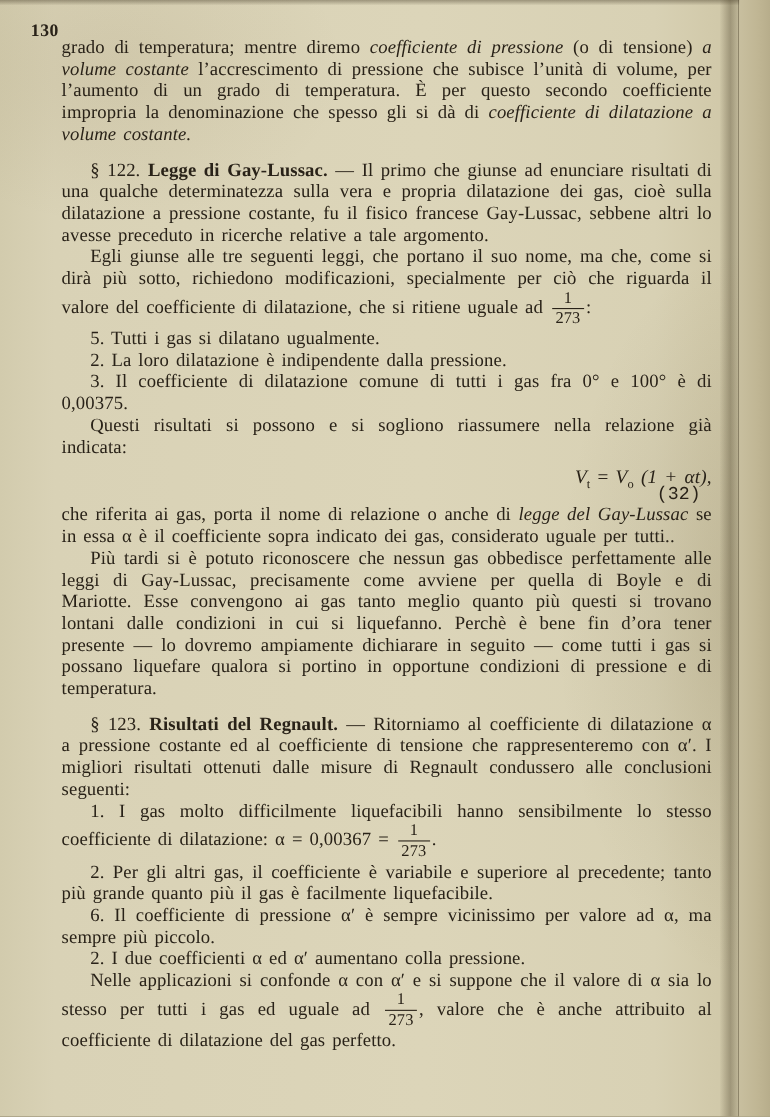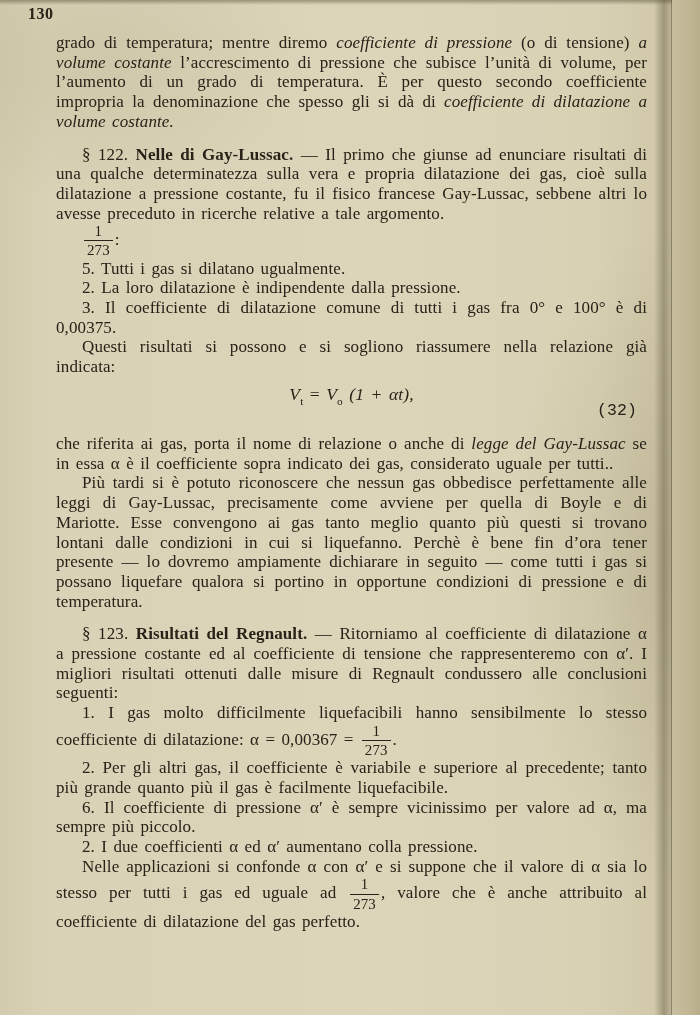--- a/index.html
+++ b/index.html
@@ -29,21 +29,21 @@
   }
   .edge-line {
     position: absolute; top: 0; right: 28px; width: 1px; height: 100%;
     background: rgba(70,60,38,.45);
   }
   .edge-outer {
     position: absolute; top: 0; right: 0; width: 28px; height: 100%;
     background: linear-gradient(90deg, #c8bf9f, #c0b694 60%, #b7ad8b);
   }
   .page-number {
-    position: absolute; left: 28px; top: 5px;
+    position: absolute; left: 28px; top: 20px;
     font-size: 16px; font-weight: bold; letter-spacing: .5px;
   }
   .text {
     position: absolute; left: 56px; top: 33px; width: 591px;
     font-size: 17px; line-height: 19.7px;
     text-align: justify; word-spacing: 2px; letter-spacing: .1px;
   }
   .text p { margin: 0; text-indent: 26px; }
   .text p.noindent { text-indent: 0; }
   .text p.sect { margin-top: 13px; }
@@ -51,43 +51,43 @@
   i, em { font-style: italic; font-family: Liberation Serif, serif; }
   sub { font-size: .65em; }
   .frac {
     display: inline-block; vertical-align: middle;
     text-align: center; line-height: 1.08; font-size: .88em;
     margin: 0 2px; text-indent: 0;
   }
   .frac .fnum { display: block; border-bottom: 1.3px solid currentColor; padding: 0 3px 1px; }
   .frac .fden { display: block; padding: 1px 3px 0; }
   .eqrow {
-    position: relative; text-align: center; text-indent: 0 !important;
-    margin: 8px 0 23px; font-size: 17.5px;
+    position: relative; text-align: right; text-indent: 0 !important;
+    margin: 8px 0 7px; font-size: 17.5px;
   }
   .eqnum { position: absolute; right: 10px; top: 16px; font-size: 16.5px; font-family: Liberation Mono, monospace; }
 </style>
 </head>
 <body>
 
 <div class="page">
   <div class="top-edge"></div>
   <div class="edge-band"></div>
   <div class="edge-line"></div>
   <div class="edge-outer"></div>
 
   <div class="page-number">130</div>
 
   <div class="text">
 
     <p class="noindent"><span>grado di temperatura; mentre diremo </span><i>coefficiente di pressione</i><span> (o di tensione) </span><i>a volume costante</i><span> l’accrescimento di pressione che subisce l’unità di volume, per l’aumento di un grado di temperatura. È per questo secondo coefficiente impropria la denominazione che spesso gli si dà di </span><i>coefficiente di dilatazione a volume costante.</i></p>
 
-    <p class="sect"><span>§ 122. </span><span class="sect-title">Nelle di Gay-Lussac.</span><span> — </span><span>Il primo che giunse ad enunciare risultati di una qualche determinatezza sulla vera e propria dilatazione dei gas, cioè sulla dilatazione a pressione costante, fu il fisico francese Gay-Lussac, sebbene altri lo avesse preceduto in ricerche relative a tale argomento.</span></p>
+    <p class="sect"><span>§ 122. </span><span class="sect-title">Legge di Gay-Lussac.</span><span> — </span><span>Il primo che giunse ad enunciare risultati di una qualche determinatezza sulla vera e propria dilatazione dei gas, cioè sulla dilatazione a pressione costante, fu il fisico francese Gay-Lussac, sebbene altri lo avesse preceduto in ricerche relative a tale argomento.</span></p>
 
-    <p><span class="frac"><span class="fnum">1</span><span class="fden">273</span></span><span>:</span></p>
+    <p><span>Egli giunse alle tre seguenti leggi, che portano il suo nome, ma che, come si dirà più sotto, richiedono modificazioni, specialmente per ciò che riguarda il valore del coefficiente di dilatazione, che si ritiene uguale ad </span><span class="frac"><span class="fnum">1</span><span class="fden">273</span></span><span>:</span></p>
 
     <p><span>5. Tutti i gas si dilatano ugualmente.</span></p>
     <p><span>2. La loro dilatazione è indipendente dalla pressione.</span></p>
     <p><span>3. Il coefficiente di dilatazione comune di tutti i gas fra 0° e 100° è di 0,00375.</span></p>
 
     <p><span>Questi risultati si possono e si sogliono riassumere nella relazione già indicata:</span></p>
 
     <div class="eqrow"><span><i>V</i><sub>t</sub><span> = </span><i>V</i><sub>o</sub><i> (1 + αt),</i></span><span class="eqnum">(32)</span></div>
 
     <p class="noindent"><span>che riferita ai gas, porta il nome di relazione o anche di </span><i>legge del Gay-Lussac</i><span> se in essa α è il coefficiente sopra indicato dei gas, considerato uguale per tutti..</span></p>

